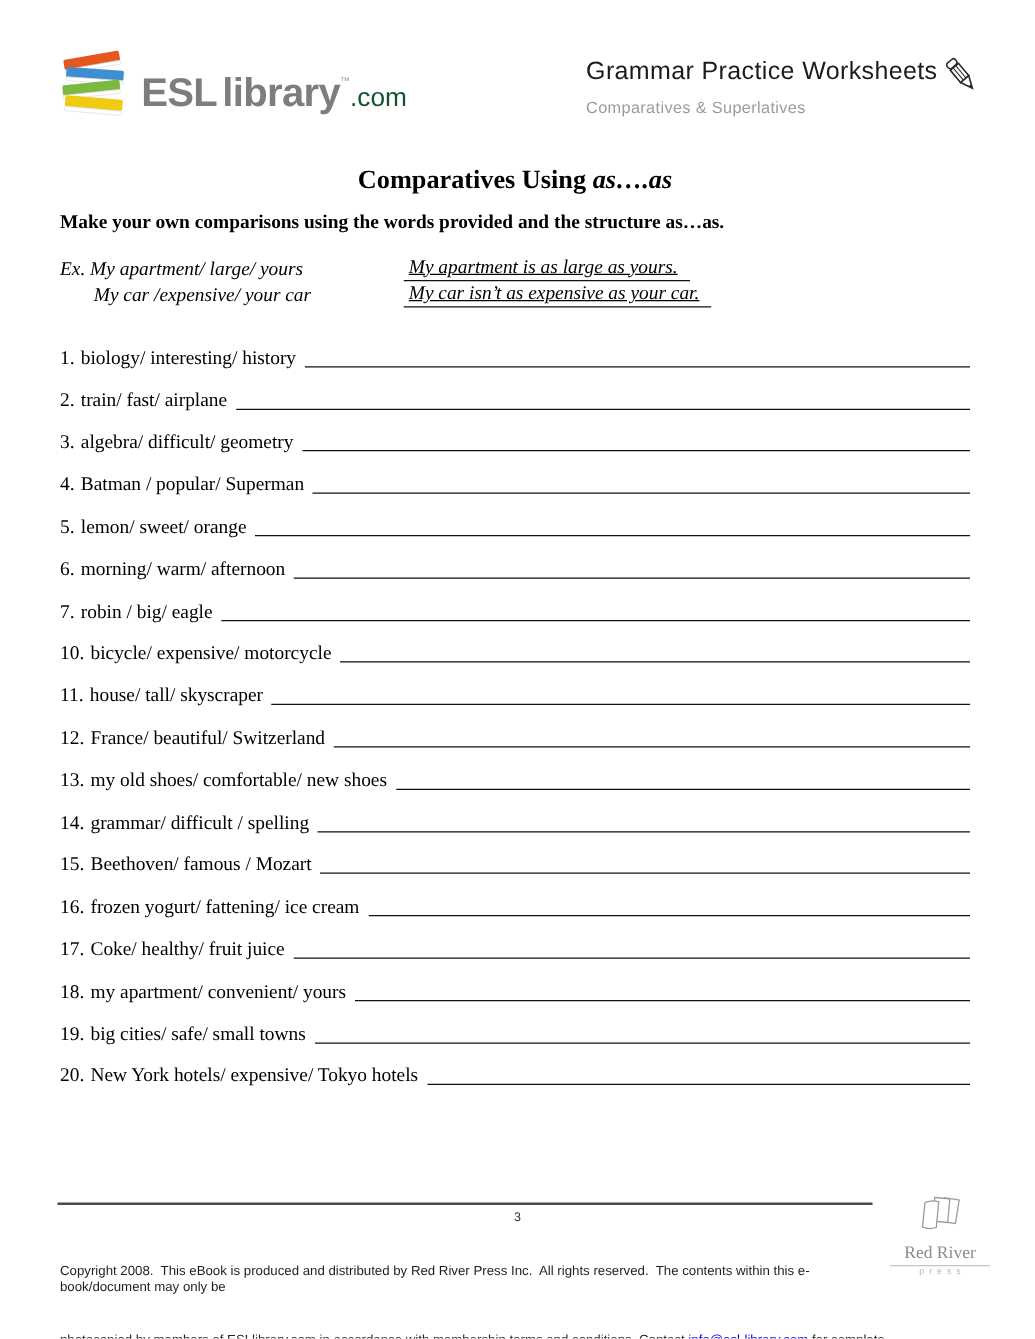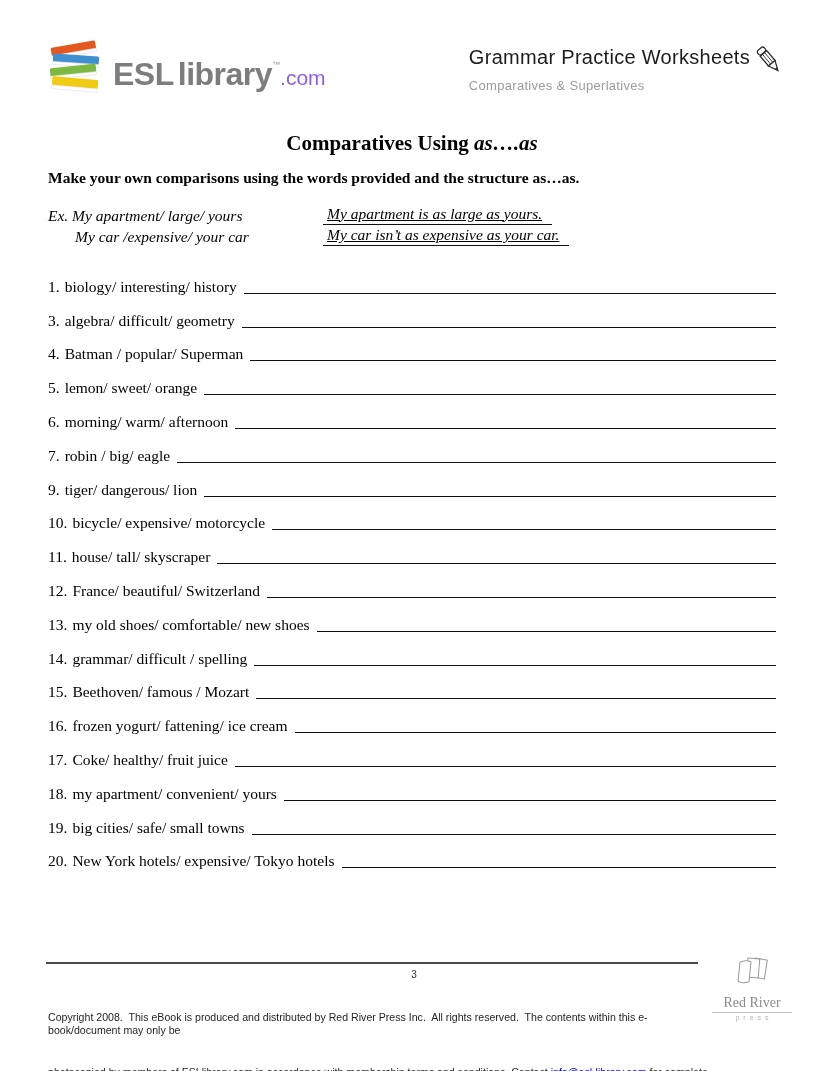--- a/index.html
+++ b/index.html
@@ -6,21 +6,21 @@
   .page{position:relative;width:828px;height:1071px;background:#ffffff;overflow:hidden;
         font-family:"Liberation Serif",serif;color:#000;}
 
   
   .logo{position:absolute;left:44px;top:40px;display:flex;align-items:center;}
   .logo svg{display:block;}
   .wordmark{margin-left:5px;font-family:"Liberation Sans",sans-serif;color:#7d7d7d;
             font-weight:bold;font-size:32px;line-height:1;letter-spacing:-0.5px;padding-top:10px;}
   .wordmark .lib{margin-left:4px;text-align:center;}
   .wordmark .tm{font-size:8px;vertical-align:18px;color:#9a9a9a;font-weight:normal;letter-spacing:0;}
-  .wordmark .com{font-size:21px;font-weight:normal;color:#8b5cf6;letter-spacing:0;}
+  .wordmark .com{font-size:21px;font-weight:normal;color:#14532d;letter-spacing:0;}
 
   .header-right{position:absolute;top:42px;right:48px;text-align:left;
                 font-family:"Liberation Sans",sans-serif;}
   .series-line{display:flex;align-items:flex-start;justify-content:flex-end;}
   .series-title{font-size:20px;color:#1c1c1c;letter-spacing:0.3px;line-height:30px;}
   .pencil{margin-left:8px;margin-top:2px;width:22px;height:32px;transform:rotate(-40deg);}
   .series-subtitle{font-size:13px;color:#9b9b9b;margin-top:2px;padding-right:26px;letter-spacing:0.3px;}
 
   
   .ws-title{position:absolute;top:131px;left:48px;width:728px;text-align:center;
@@ -122,41 +122,41 @@
       <span class="ex-answer">My car isn’t as expensive as your car.</span>
     </div>
   </div>
 
   <div class="items">
     <div class="item-row">
         <span class="item-label"><span class="item-num">1.</span><span>biology/ interesting/ history</span></span>
         <span class="blank"></span>
       </div>
     <div class="item-row">
+        <span class="item-label"><span class="item-num">2.</span><span>train/ fast/ airplane</span></span>
+        <span class="blank"></span>
+      </div>
+    <div class="item-row">
         <span class="item-label"><span class="item-num">3.</span><span>algebra/ difficult/ geometry</span></span>
         <span class="blank"></span>
       </div>
     <div class="item-row">
         <span class="item-label"><span class="item-num">4.</span><span>Batman / popular/ Superman</span></span>
         <span class="blank"></span>
       </div>
     <div class="item-row">
         <span class="item-label"><span class="item-num">5.</span><span>lemon/ sweet/ orange</span></span>
         <span class="blank"></span>
       </div>
     <div class="item-row">
         <span class="item-label"><span class="item-num">6.</span><span>morning/ warm/ afternoon</span></span>
         <span class="blank"></span>
       </div>
     <div class="item-row">
         <span class="item-label"><span class="item-num">7.</span><span>robin / big/ eagle</span></span>
-        <span class="blank"></span>
-      </div>
-    <div class="item-row">
-        <span class="item-label"><span class="item-num">9.</span><span>tiger/ dangerous/ lion</span></span>
         <span class="blank"></span>
       </div>
     <div class="item-row">
         <span class="item-label"><span class="item-num">10.</span><span>bicycle/ expensive/ motorcycle</span></span>
         <span class="blank"></span>
       </div>
     <div class="item-row">
         <span class="item-label"><span class="item-num">11.</span><span>house/ tall/ skyscraper</span></span>
         <span class="blank"></span>
       </div>

